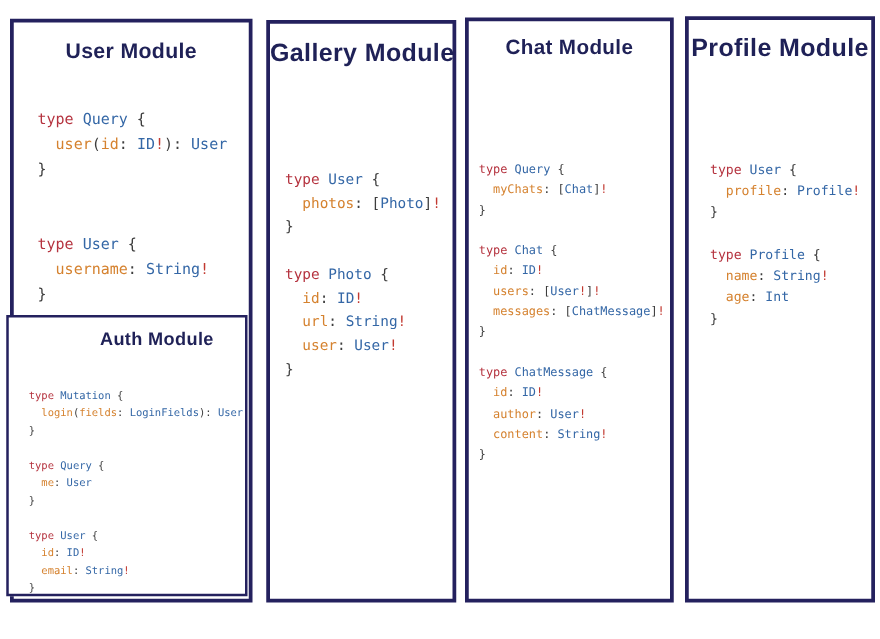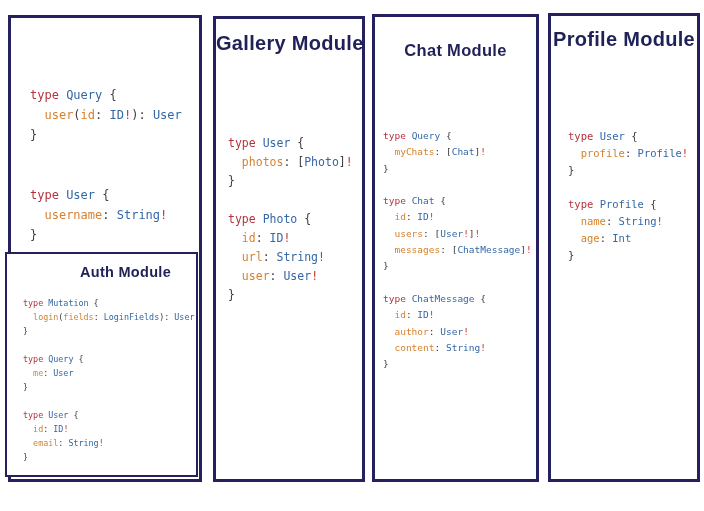--- a/index.html
+++ b/index.html
@@ -11,40 +11,41 @@
   }
   .panel{position:absolute;background:#ffffff;border:3px solid var(--border);box-sizing:border-box;}
   #panel-user{left:8px;top:15px;width:194px;height:467px;}
   #panel-gallery{left:213px;top:16px;width:152px;height:466px;}
   #panel-chat{left:372px;top:14px;width:167px;height:468px;}
   #panel-profile{left:548px;top:13px;width:152px;height:469px;}
   #panel-auth{left:-6px;top:234px;width:193px;height:225px;border-width:2px;z-index:2;padding-left:48px;}
   .panel-title{font-weight:700;text-align:center;color:var(--title);letter-spacing:.3px;white-space:nowrap;}
   #panel-user > .panel-title{margin-top:13px;font-size:17px;}
   #panel-gallery > .panel-title{margin-top:13px;font-size:20px;}
-  #panel-chat > .panel-title{margin-top:24px;font-size:16.5px;text-align:center;}
+  #panel-chat > .panel-title{margin-top:12px;font-size:16.5px;text-align:center;}
   #panel-profile > .panel-title{margin-top:12px;font-size:20px;}
   #panel-auth > .panel-title{margin-top:10px;font-size:14.5px;}
   .code{position:absolute;font-family:"DejaVu Sans Mono","Liberation Mono",monospace;white-space:pre;color:var(--pt);}
   #panel-user > .code{left:19px;top:67px;font-size:12px;line-height:20px;}
-  #panel-auth .code{left:16px;top:42px;font-size:8.4px;line-height:14px;}
+  #panel-auth .code{left:16px;top:55px;font-size:8.4px;line-height:14px;}
   #panel-gallery .code{left:12px;top:115px;font-size:11.5px;line-height:19px;}
   #panel-chat .code{left:8px;top:111px;font-size:9.5px;line-height:16.3px;}
   #panel-profile .code{left:17px;top:112px;font-size:10.5px;line-height:17px;}
   .code .line{min-height:1em;}
   .code .k{color:var(--kw);}
   .code .t{color:var(--ty);}
   .code .f{color:var(--fd);}
   .code .p{color:var(--pt);}
   .code .b{color:var(--bg);}
 </style>
 </head>
 <body style="--kw: #b5333f; --ty: #3467a6; --fd: #d5822f; --pt: #3d3d3d; --bg: #c23a31; --border: #24215e; --title: #1f2157;">
 
 <div class="panel" id="panel-user">
+  <div class="panel-title">User Module</div>
   <div class="code"><div class="line"><span class="k">type</span><span class="p"> </span><span class="t">Query</span><span class="p"> {</span></div><div class="line"><span class="p">  </span><span class="f">user</span><span class="p">(</span><span class="f">id</span><span class="p">: </span><span class="t">ID</span><span class="b">!</span><span class="p">): </span><span class="t">User</span></div><div class="line"><span class="p">}</span></div><div class="line">&nbsp;</div><div class="line">&nbsp;</div><div class="line"><span class="k">type</span><span class="p"> </span><span class="t">User</span><span class="p"> {</span></div><div class="line"><span class="p">  </span><span class="f">username</span><span class="p">: </span><span class="t">String</span><span class="b">!</span></div><div class="line"><span class="p">}</span></div></div>
   <div class="panel" id="panel-auth">
     <div class="panel-title">Auth Module</div>
     <div class="code"><div class="line"><span class="k">type</span><span class="p"> </span><span class="t">Mutation</span><span class="p"> {</span></div><div class="line"><span class="p">  </span><span class="f">login</span><span class="p">(</span><span class="f">fields</span><span class="p">: </span><span class="t">LoginFields</span><span class="p">): </span><span class="t">User</span></div><div class="line"><span class="p">}</span></div><div class="line">&nbsp;</div><div class="line"><span class="k">type</span><span class="p"> </span><span class="t">Query</span><span class="p"> {</span></div><div class="line"><span class="p">  </span><span class="f">me</span><span class="p">: </span><span class="t">User</span></div><div class="line"><span class="p">}</span></div><div class="line">&nbsp;</div><div class="line"><span class="k">type</span><span class="p"> </span><span class="t">User</span><span class="p"> {</span></div><div class="line"><span class="p">  </span><span class="f">id</span><span class="p">: </span><span class="t">ID</span><span class="b">!</span></div><div class="line"><span class="p">  </span><span class="f">email</span><span class="p">: </span><span class="t">String</span><span class="b">!</span></div><div class="line"><span class="p">}</span></div></div>
   </div>
 </div>
 
 <div class="panel" id="panel-gallery">
   <div class="panel-title">Gallery Module</div>
   <div class="code"><div class="line"><span class="k">type</span><span class="p"> </span><span class="t">User</span><span class="p"> {</span></div><div class="line"><span class="p">  </span><span class="f">photos</span><span class="p">: [</span><span class="t">Photo</span><span class="p">]</span><span class="b">!</span></div><div class="line"><span class="p">}</span></div><div class="line">&nbsp;</div><div class="line"><span class="k">type</span><span class="p"> </span><span class="t">Photo</span><span class="p"> {</span></div><div class="line"><span class="p">  </span><span class="f">id</span><span class="p">: </span><span class="t">ID</span><span class="b">!</span></div><div class="line"><span class="p">  </span><span class="f">url</span><span class="p">: </span><span class="t">String</span><span class="b">!</span></div><div class="line"><span class="p">  </span><span class="f">user</span><span class="p">: </span><span class="t">User</span><span class="b">!</span></div><div class="line"><span class="p">}</span></div></div>

